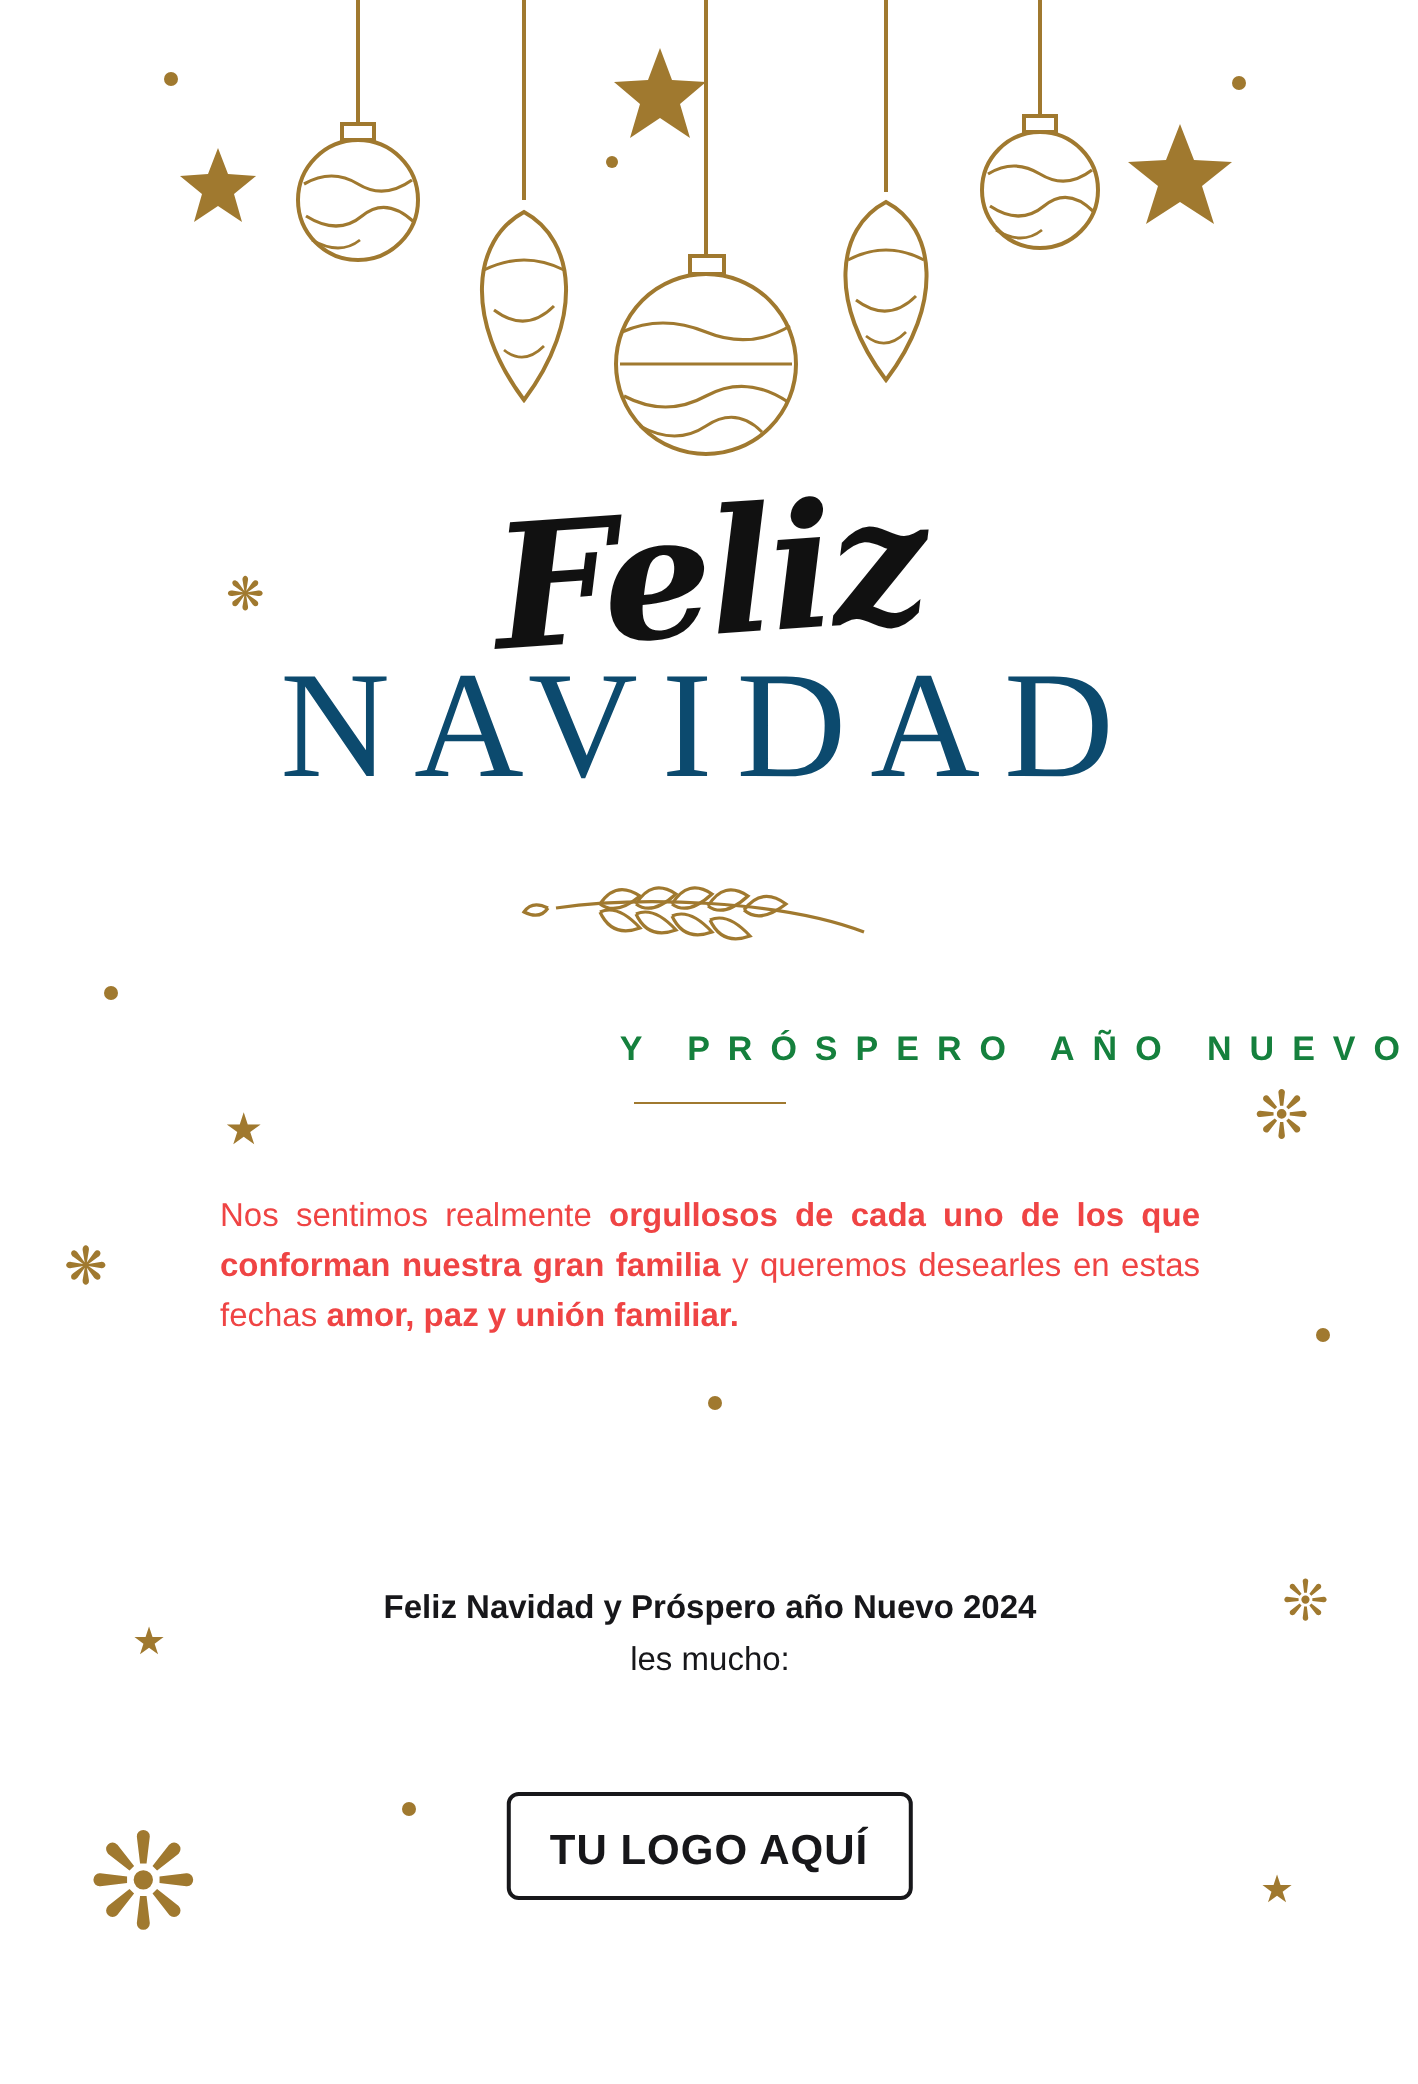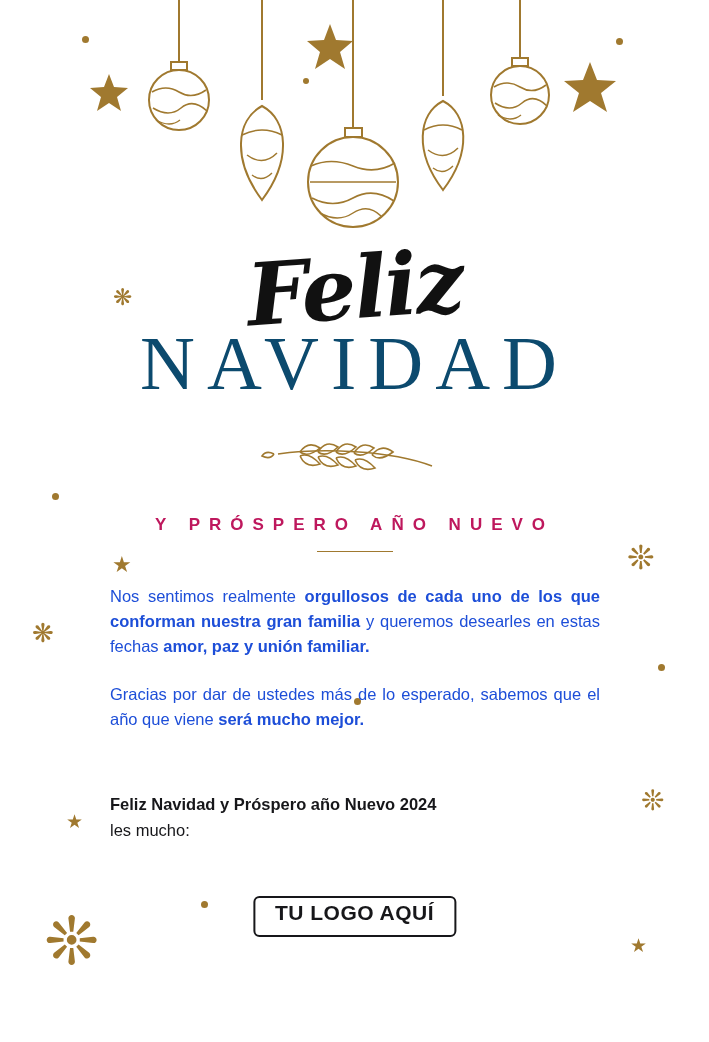--- a/index.html
+++ b/index.html
@@ -75,74 +75,74 @@
     width: 709px;
     text-align: center;
   }
 
   
   .subtitle {
     position: absolute;
     top: 515px;
     left: 0;
     width: 709px;
-    text-align: center;
+    text-align: right;
     font-size: 17px;
     font-weight: bold;
     letter-spacing: 9px;
-    color: #be185d;
+    color: #15803d;
   }
   .subrule {
     position: absolute;
     top: 551px;
     left: 50%;
     transform: translateX(-50%);
     width: 76px;
     height: 1px;
     background: #a0792f;
   }
 
   
   .body-copy {
     position: absolute;
     left: 110px;
     width: 490px;
-    top: 584px;
-    color: #1d4ed8;
+    top: 596px;
+    color: #ef4444;
     font-size: 16.5px;
     line-height: 1.5;
     text-align: justify;
   }
   .body-copy p {
     margin: 0 0 24px 0;
   }
   .body-copy p:last-child { margin-bottom: 0; }
   .body-copy b { font-weight: bold; }
 
   .closing {
     position: absolute;
     left: 110px;
     width: 490px;
     top: 792px;
-    text-align: left;
+    text-align: center;
     color: #17171a;
     font-size: 16.5px;
     line-height: 1.55;
   }
   .closing .line1 { font-weight: bold; }
 
   
   .logo-box {
     position: absolute;
     top: 896px;
     left: 50%;
     transform: translateX(-50%);
     border: 2.5px solid #17171a;
     border-radius: 6px;
-    padding: 3px 20px 10px 20px;
+    padding: 16px 20px 10px 20px;
     font-size: 21px;
     font-weight: bold;
     letter-spacing: 0.5px;
     color: #17171a;
     background: #ffffff;
     white-space: nowrap;
   }
 </style>
 </head>
 <body>
@@ -235,21 +235,20 @@
         <path d="M14 14 q-8 -4 -12 2 q8 4 12 -2"></path>
       </g>
     </svg>
   </div>
 
   <div class="subtitle">Y  PRÓSPERO  AÑO  NUEVO</div>
   <div class="subrule"></div>
 
   <div class="body-copy">
     <p><span>Nos sentimos realmente </span><b>orgullosos de cada uno de los que conforman nuestra gran familia</b><span> y queremos desearles en estas fechas </span><b>amor, paz y unión familiar.</b></p>
-    <p><span>Gracias por dar de ustedes más de lo esperado, sabemos que el año que viene </span><b>será mucho mejor.</b></p>
   </div>
 
   <div class="closing">
     <div class="line1">Feliz Navidad y Próspero año Nuevo 2024</div>
     <div class="line2">les mucho:</div>
   </div>
 
   <div class="logo-box">TU LOGO AQUÍ</div>
 
 </div>

